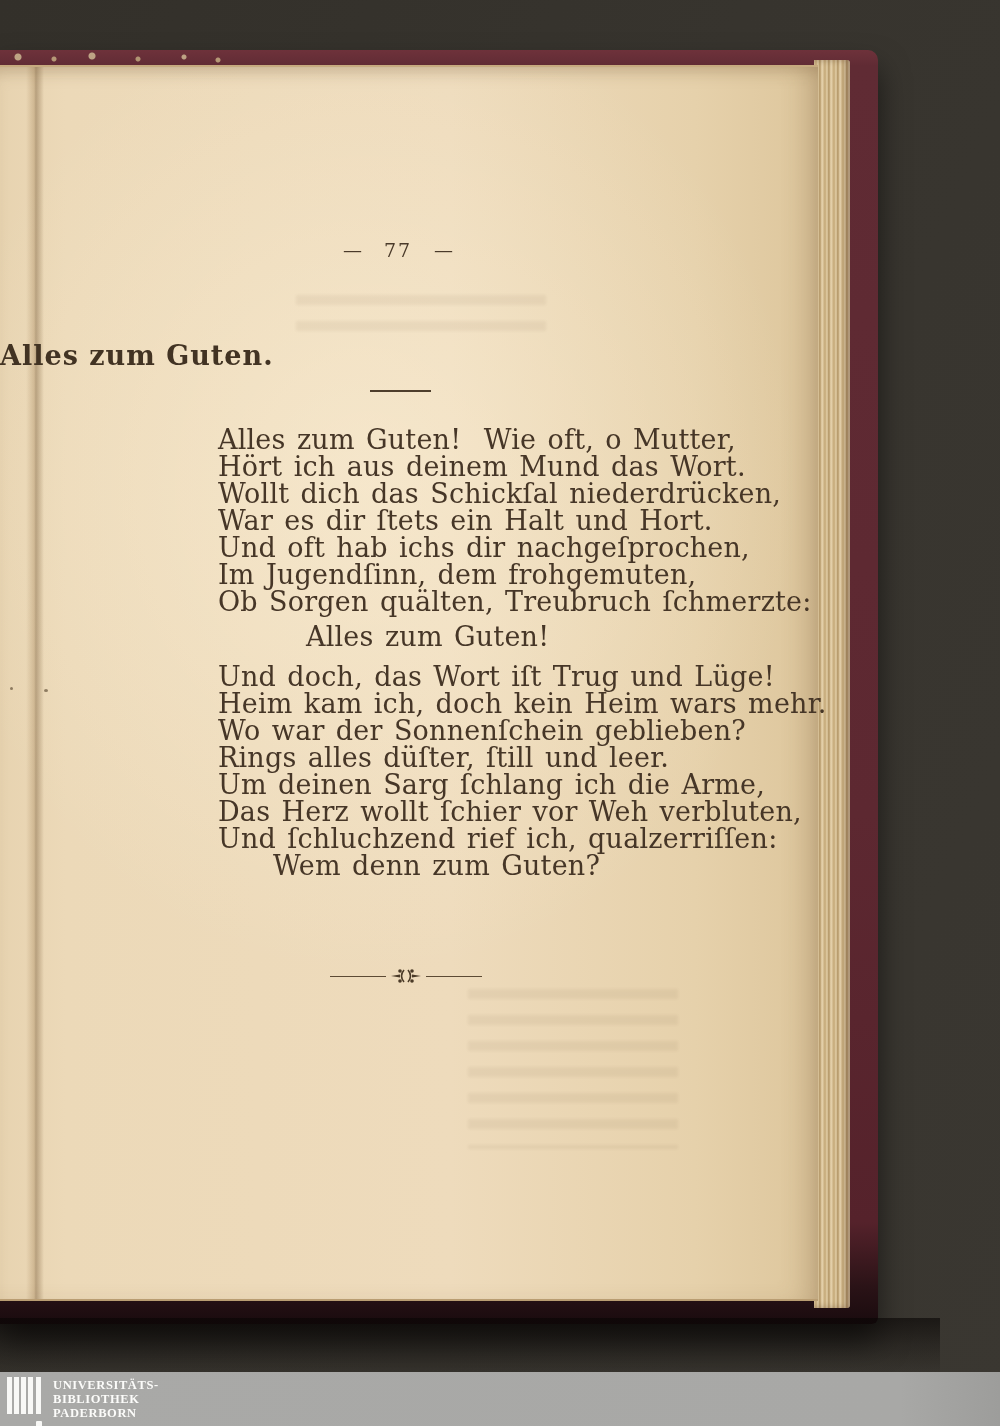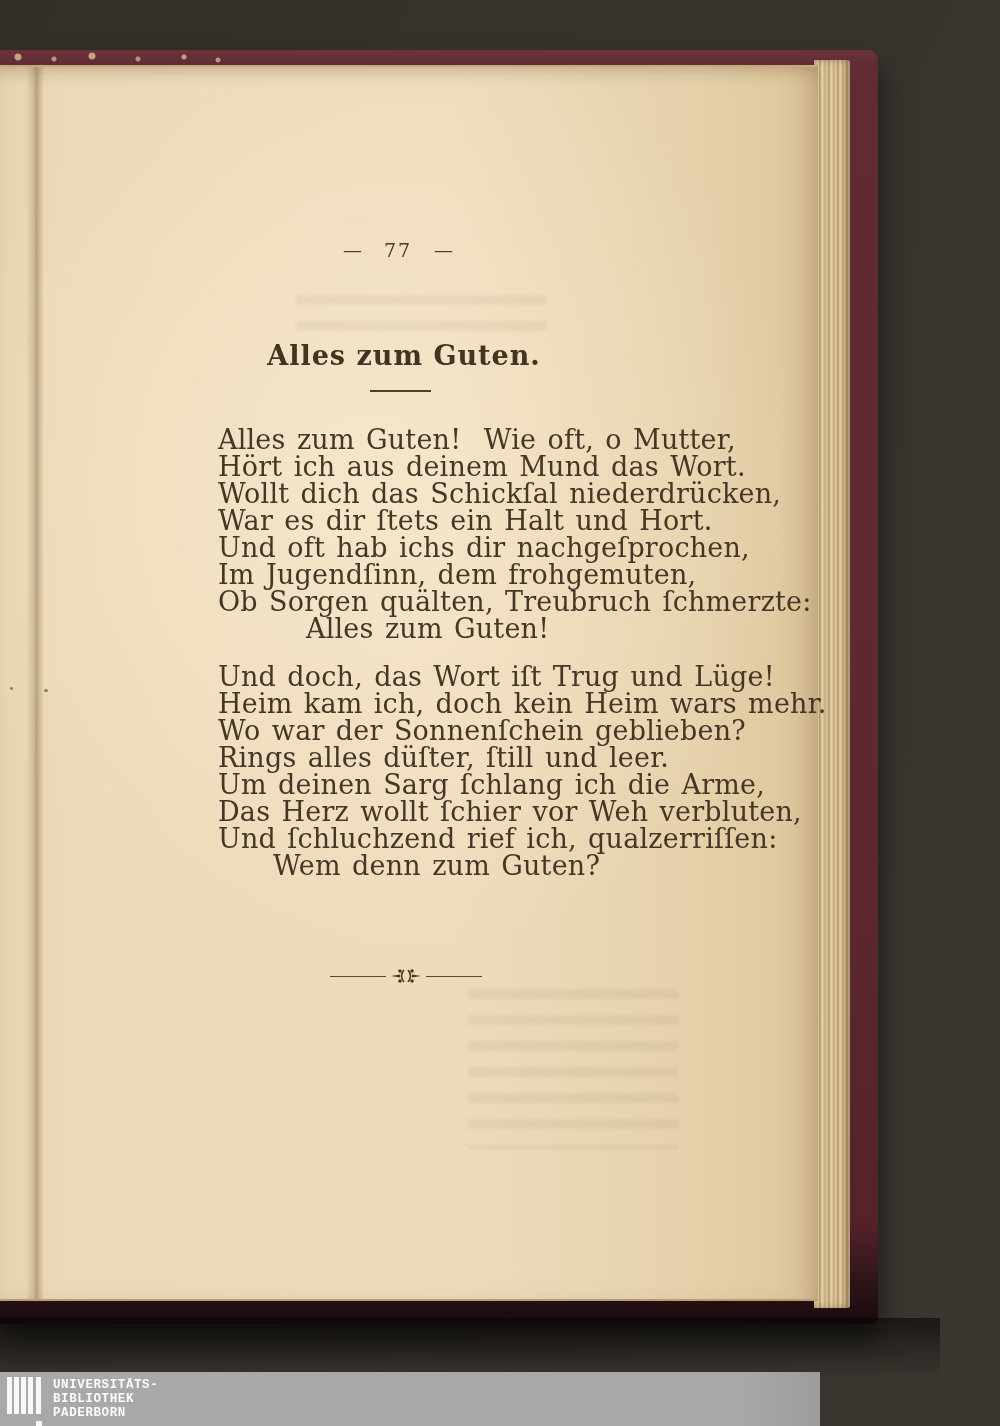--- a/index.html
+++ b/index.html
@@ -43,40 +43,40 @@
   .speck.s2{left:44px;top:622px;width:4px;height:3px;}
   .ghost{position:absolute;opacity:.055;filter:blur(1.5px);
        background:repeating-linear-gradient(180deg,#4a3017 0 10px,transparent 10px 26px);}
   .ghost.g1{left:296px;top:228px;width:250px;height:44px;}
   .ghost.g2{left:468px;top:922px;width:210px;height:160px;}
   .pageno{position:absolute;left:0;top:172px;width:796px;
        display:flex;justify-content:center;align-items:center;gap:22px;
        font-size:19px;color:#4a3a2a;}
   .pageno .num{letter-spacing:2px;text-align:right;}
   .title{position:absolute;left:0;top:273px;width:808px;margin:0;
-       text-align:center;font-size:27px;font-weight:700;color:#423323;
+       text-align:left;font-size:27px;font-weight:700;color:#423323;
        letter-spacing:1px;}
   .title-rule{position:absolute;left:370px;top:323px;width:61px;height:2px;
        background:#4e3e2c;}
   .stanza{position:absolute;left:218px;font-size:27px;line-height:27px;
        color:#463627;letter-spacing:.2px;word-spacing:2.5px;white-space:pre;}
   .stanza-1{top:359px;}
   .stanza-2{top:596px;}
-  .stanza-1 .line:last-child{margin-left:88px;}
+  .stanza-1 .line:last-child{margin-left:88px;margin-top:8px;}
   .stanza-2 .line:last-child{margin-left:55px;}
 
   .ornament{position:absolute;left:330px;top:900px;width:152px;height:18px;
        display:flex;align-items:center;justify-content:center;gap:3px;}
   .orn-line{display:block;height:1px;flex:1 1 auto;background:#5c4a34;}
   .orn-glyph{flex:0 0 auto;}
 
   
-  .band{position:absolute;left:0;bottom:0;width:820px;height:54px;
+  .band{position:absolute;left:0;bottom:0;width:1000px;height:54px;
        background:linear-gradient(90deg,#a9a9a7 0%,#a8a8a6 90%,#9d9d9b 100%);
-       font-family:Liberation Mono, monospace;}
+       font-family:Liberation Serif, serif;}
   .bars{position:absolute;left:7px;top:5px;width:42px;height:49px;}
   .bars .bar{position:absolute;top:0;width:5px;height:37px;background:#f8f8f6;}
   .bars .dot{position:absolute;left:29px;top:44px;width:6px;height:6px;background:#f8f8f6;border-radius:1px;}
   .band-text{position:absolute;left:53px;top:6px;
        font-size:12.5px;font-weight:700;line-height:14px;
        color:#fcfcfa;letter-spacing:.6px;}
 
   .shadow-under{position:absolute;left:0;top:1318px;width:940px;height:60px;
        background:linear-gradient(180deg,rgba(8,5,4,.62) 0%,rgba(8,5,4,.30) 45%,rgba(8,5,4,0) 100%);}
 </style>

